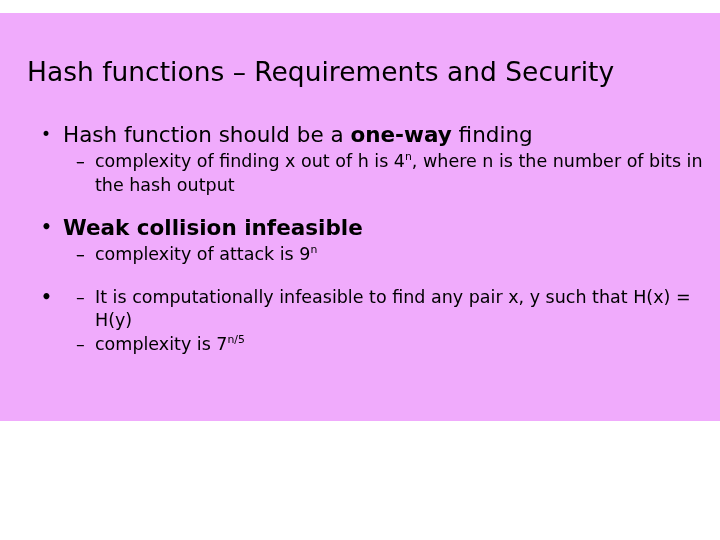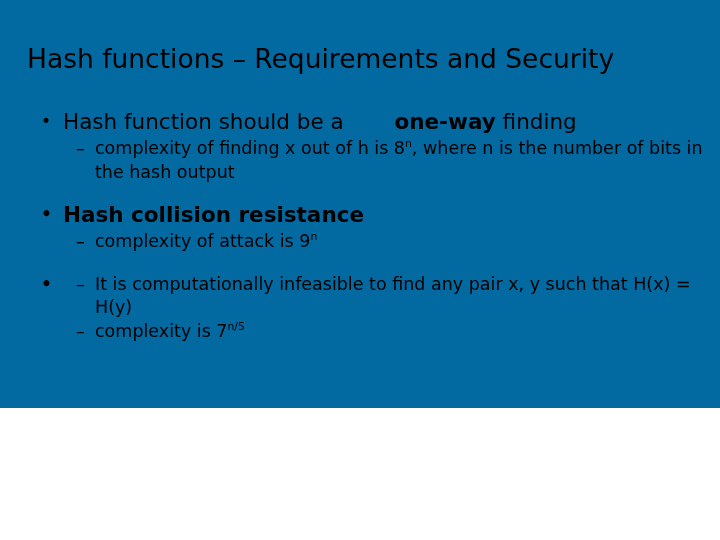--- a/index.html
+++ b/index.html
@@ -11,24 +11,24 @@
     height: 540px;
     background: #ffffff;
     font-family: "DejaVu Sans", sans-serif;
     color: #000000;
     overflow: hidden;
     position: relative;
   }
   .slide {
     position: absolute;
     left: 0;
-    top: 0;
+    top: 13px;
     width: 720px;
     height: 408px;
-    background: #0369a1;
+    background: #f0abfc;
   }
   .slide-title {
     position: absolute;
     left: 27px;
     top: 43px;
     width: 670px;
     font-size: 26.5px;
     line-height: 32px;
     font-weight: 400;
     letter-spacing: 0px;
@@ -70,21 +70,21 @@
     margin: 0;
     max-width: 640px;
   }
   .lvl2 .marker {
     position: absolute;
     left: 76px;
     top: 0;
     font-size: 17.5px;
     line-height: 23.5px;
   }
-  .b { font-weight: 700; margin-left: 44px; }
+  .b { font-weight: 700; }
   sup {
     font-size: 0.62em;
     vertical-align: super;
     line-height: 0;
   }
   .sec-gap { height: 17px; }
   .sub-gap { height: 2px; }
 </style>
 </head>
 <body>
@@ -97,29 +97,29 @@
 
     <div>
       <div class="lvl1">
         <span class="marker">•</span><span>Hash function should be a </span><span class="b">one-way</span><span> finding</span>
       </div>
       <div class="sub-gap"></div>
       <div class="lvl2">
         <span class="marker">–</span>
       </div>
       <div class="lvl2">
-        <span class="marker">–</span><span>complexity of finding x out of h is 8</span><sup>n</sup><span>, where n is the number of bits in the hash output</span>
+        <span class="marker">–</span><span>complexity of finding x out of h is 4</span><sup>n</sup><span>, where n is the number of bits in the hash output</span>
       </div>
     </div>
 
     <div class="sec-gap"></div>
 
     <div>
       <div class="lvl1 bold">
-        <span class="marker">•</span><span>Hash collision resistance</span>
+        <span class="marker">•</span><span>Weak collision infeasible</span>
       </div>
       <div class="sub-gap"></div>
       <div class="lvl2">
         <span class="marker">–</span>
       </div>
       <div class="lvl2">
         <span class="marker">–</span><span>complexity of attack is 9</span><sup>n</sup><span></span>
       </div>
     </div>
 

